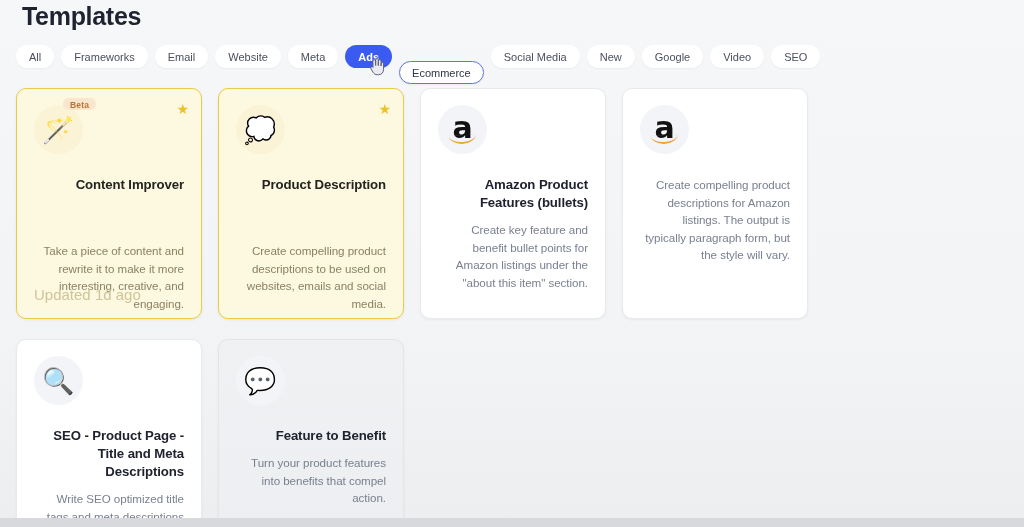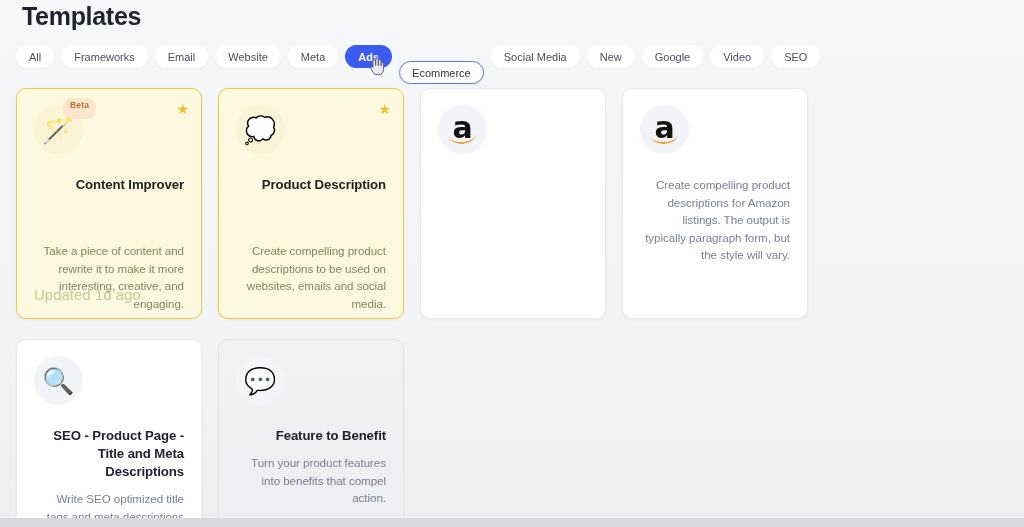--- a/index.html
+++ b/index.html
@@ -155,21 +155,21 @@
   }
 
   .beta-badge {
     position: absolute;
     left: 29px;
     top: -7px;
     background: #fbe5cd;
     color: #b5763a;
     font-size: 8.5px;
     font-weight: bold;
-    padding: 2px 7px 9px 7px;
+    padding: 2px 7px 0 7px;
     border-radius: 9px;
     letter-spacing: 0.2px;
     white-space: nowrap;
   }
 
   .star {
     position: absolute;
     right: 12px;
     top: 13px;
     font-size: 14px;
@@ -263,20 +263,22 @@
         </div>
         <span class="star">★</span>
         <div class="card-title">Product Description</div>
         <div class="card-desc">Create compelling product descriptions to be used on websites, emails and social media.</div>
       </div>
       <div class="card plain">
         <div class="card-icon-wrap">
           <span class="amazon-logo">a</span>
           <span class="amazon-swoosh"></span>
         </div>
+        <div class="card-title">Amazon Product Features (bullets)</div>
+        <div class="card-desc">Create key feature and benefit bullet points for Amazon listings under the "about this item" section.</div>
       </div>
       <div class="card plain">
         <div class="card-icon-wrap">
           <span class="amazon-logo">a</span>
           <span class="amazon-swoosh"></span>
         </div>
         <div class="card-desc">Create compelling product descriptions for Amazon listings. The output is typically paragraph form, but the style will vary.</div>
       </div>
       <div class="card plain">
         <div class="card-icon-wrap">

